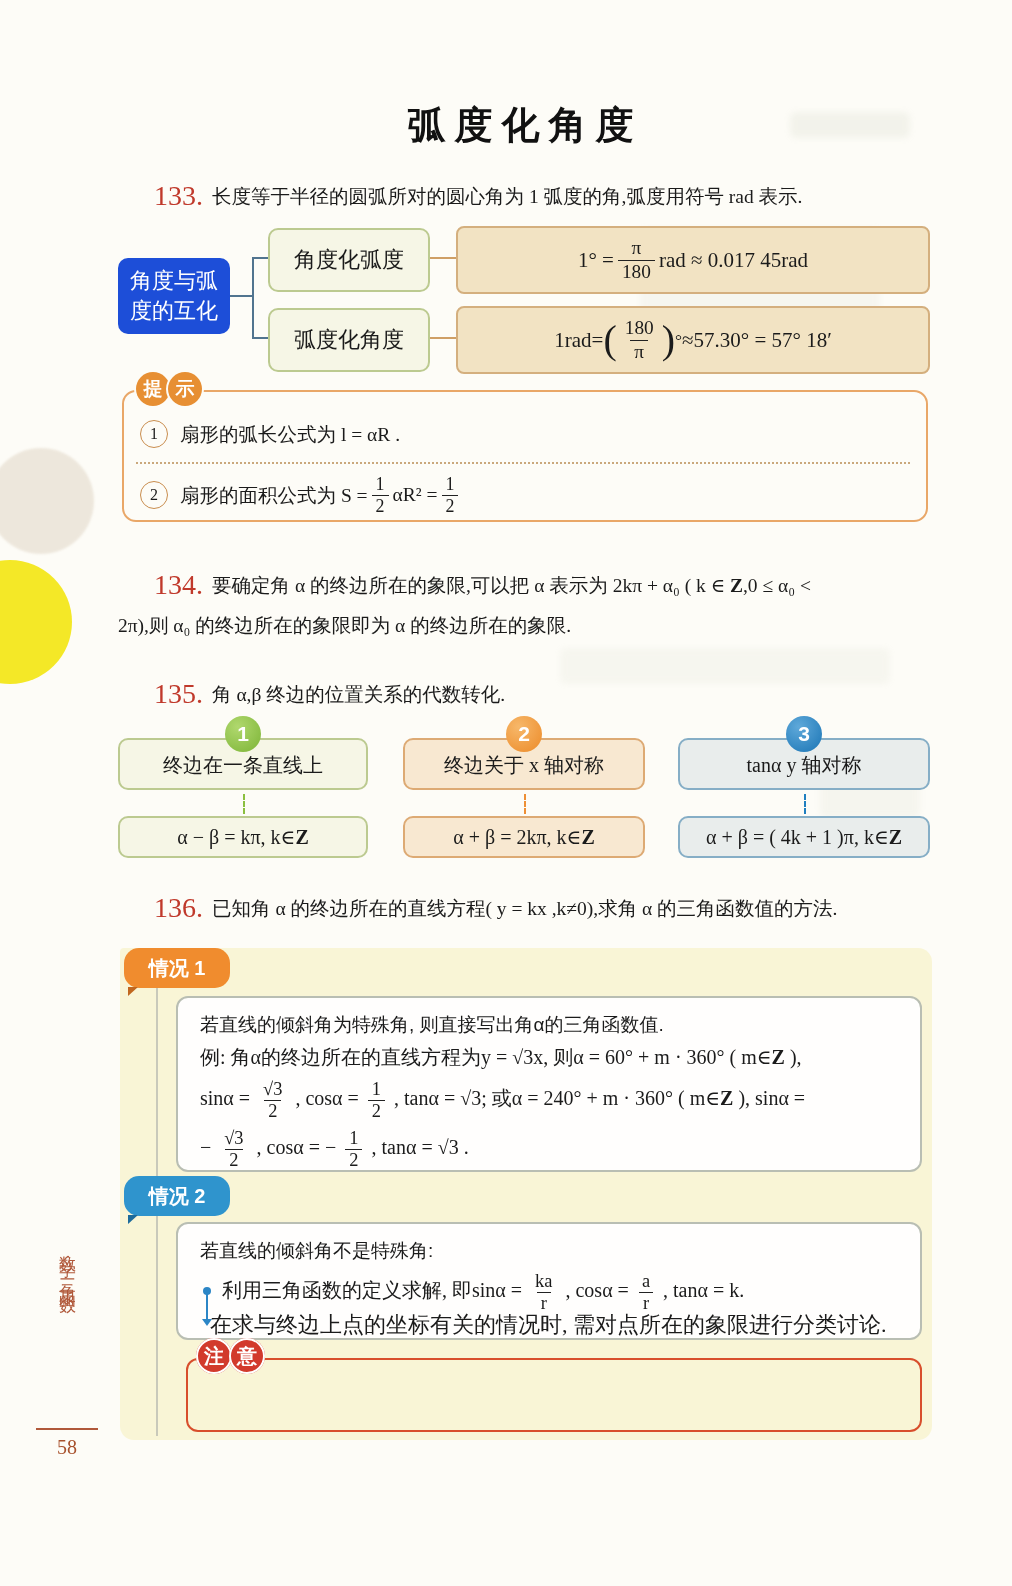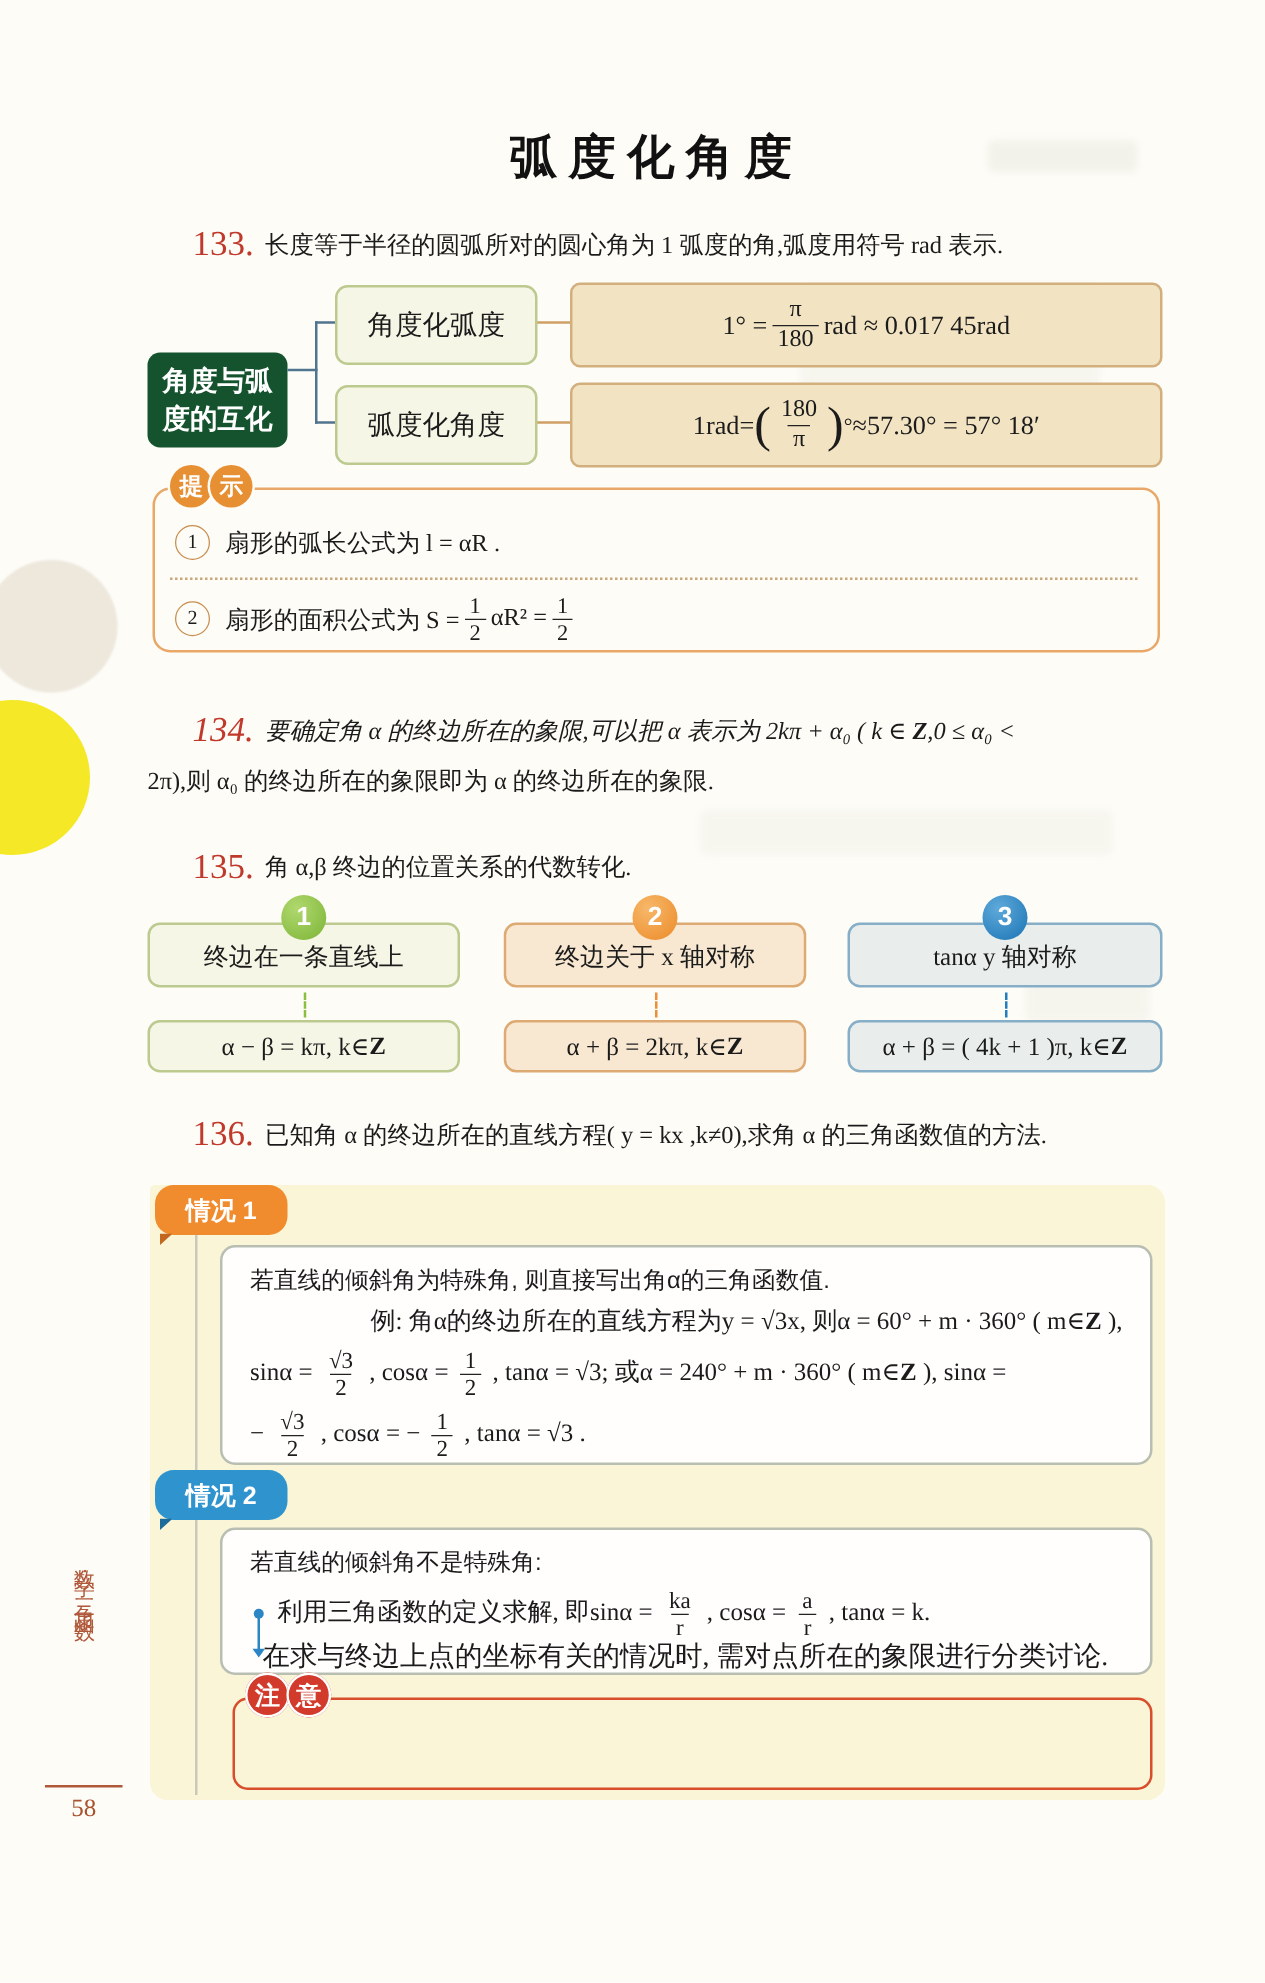--- a/index.html
+++ b/index.html
@@ -24,23 +24,23 @@
 
   
   .frac{display:inline-flex;flex-direction:column;align-items:center;vertical-align:middle;
         margin:0 4px;line-height:1.15;font-size:.92em;}
   .frac .den{border-top:1.6px solid #222;padding:0 4px;}
   .frac .num{padding:0 4px;}
   .bigp{font-size:1.9em;font-weight:300;vertical-align:middle;line-height:0;}
   .zbold{font-weight:bold;}
 
   
-  .blue-root{position:absolute;left:118px;top:258px;width:112px;height:76px;background:#14532d;
+  .blue-root{position:absolute;left:118px;top:258px;width:112px;height:76px;background:#1d4ed8;
              border-radius:10px;color:#fff;display:flex;flex-direction:column;align-items:center;
-             justify-content:center;font-weight:bold;font-size:22px;line-height:30px;margin-top:24px;}
+             justify-content:center;font-weight:normal;font-size:22px;line-height:30px;}
   .gbox{position:absolute;width:158px;height:60px;background:#f6f6e6;border:2px solid #bcca90;
         border-radius:10px;display:flex;align-items:center;justify-content:center;font-size:22px;}
   .tbox{position:absolute;left:456px;width:470px;height:64px;background:#f2e3c3;border:2px solid #d4af7e;
         border-radius:8px;display:flex;align-items:center;justify-content:center;font-size:21px;}
   .conn{position:absolute;background:#51748f;}
   .conn-tan{position:absolute;background:#cf9f66;}
 
   
   .hint-box{position:absolute;left:122px;top:390px;width:802px;height:128px;border:2px solid #e9a768;border-radius:14px;}
   .hint-badge{position:absolute;left:136px;top:372px;display:flex;z-index:3;}
@@ -76,21 +76,21 @@
        font-family:"Liberation Sans","DejaVu Sans",sans-serif;}
   .tab-orange{background:#f08c2e;}
   .tab-orange::after{content:"";position:absolute;left:4px;bottom:-8px;width:0;height:0;
        border-top:9px solid #c1671f;border-right:10px solid transparent;z-index:-1;}
   .tab-blue{background:#2f94cd;}
   .tab-blue::after{content:"";position:absolute;left:4px;bottom:-8px;width:0;height:0;
        border-top:9px solid #1d6b9b;border-right:10px solid transparent;z-index:-1;}
   .case-box{position:absolute;left:176px;width:746px;background:#fffefd;border:2px solid #b9beb3;
             border-radius:12px;box-sizing:border-box;padding:12px 22px;z-index:2;}
   .cl-sans{font-family:"Liberation Sans","DejaVu Sans",sans-serif;font-size:19px;line-height:30px;}
-  .cl{font-size:20px;line-height:34px;text-align:right;}
+  .cl{font-size:20px;line-height:34px;}
   .cl-frac{font-size:20px;line-height:49px;}
   .b-item{position:relative;padding-left:22px;}
   .b-item::before{content:"";position:absolute;left:3px;top:50%;margin-top:-4px;width:8px;height:8px;
                   border-radius:50%;background:#2c86c6;}
   .b-arrow{position:absolute;left:6px;border-left:2px solid #2c86c6;width:0;}
   .b-arrow::after{content:"";position:absolute;left:-6px;bottom:-7px;border:5px solid transparent;
                   border-top:7px solid #2c86c6;}
 
   
   .note-box{position:absolute;left:186px;top:1358px;width:736px;height:74px;border:2.5px solid #d84e2c;
@@ -178,21 +178,21 @@
         <span class="den">2</span>
       </span>
     <span> αR² = </span>
     <span class="frac">
         <span class="num">1</span>
         <span class="den">2</span>
       </span>
   </div>
 
   <div class="ihead" style="top:566px;line-height:40px;">
-    <span class="lead" style="display:block;font-style:italic;"><span class="rnum">134.</span><span>要确定角 α 的终边所在的象限,可以把 α 表示为 2kπ + α₀ ( k ∈ </span><span class="zbold">Z</span><span>,0 ≤ α₀ &lt;</span></span>
+    <span class="lead" style="display:block;"><span class="rnum">134.</span><span>要确定角 α 的终边所在的象限,可以把 α 表示为 2kπ + α₀ ( k ∈ </span><span class="zbold">Z</span><span>,0 ≤ α₀ &lt;</span></span>
     <span style="display:block;">2π),则 α₀ 的终边所在的象限即为 α 的终边所在的象限.</span>
   </div>
 
   <div class="ihead" style="top:678px;">
     <span class="lead"><span class="rnum">135.</span><span>角 α,β 终边的位置关系的代数转化.</span></span>
   </div>
 
   <div class="dcol" style="left:118px;width:250px;">
     <div class="dnum" style="background:radial-gradient(circle at 35% 30%, #b0d86e, #7cb436);">1</div>
     <div class="dhdr c-green">终边在一条直线上</div>

